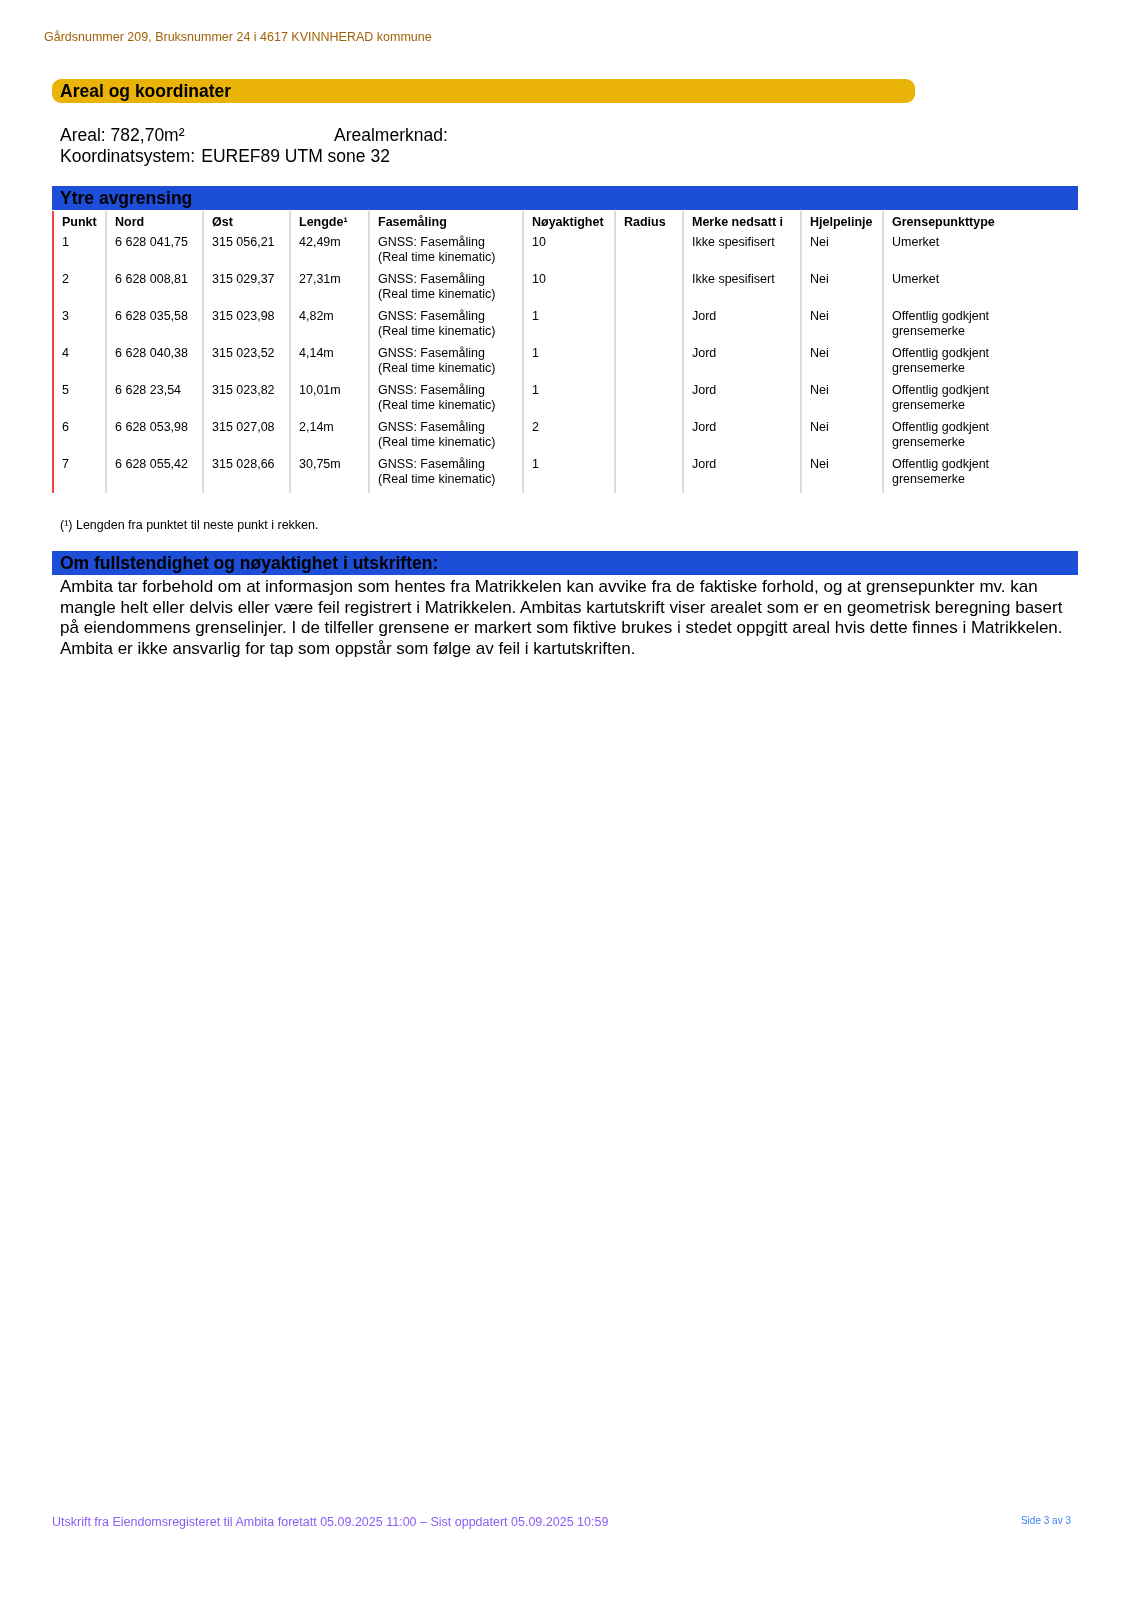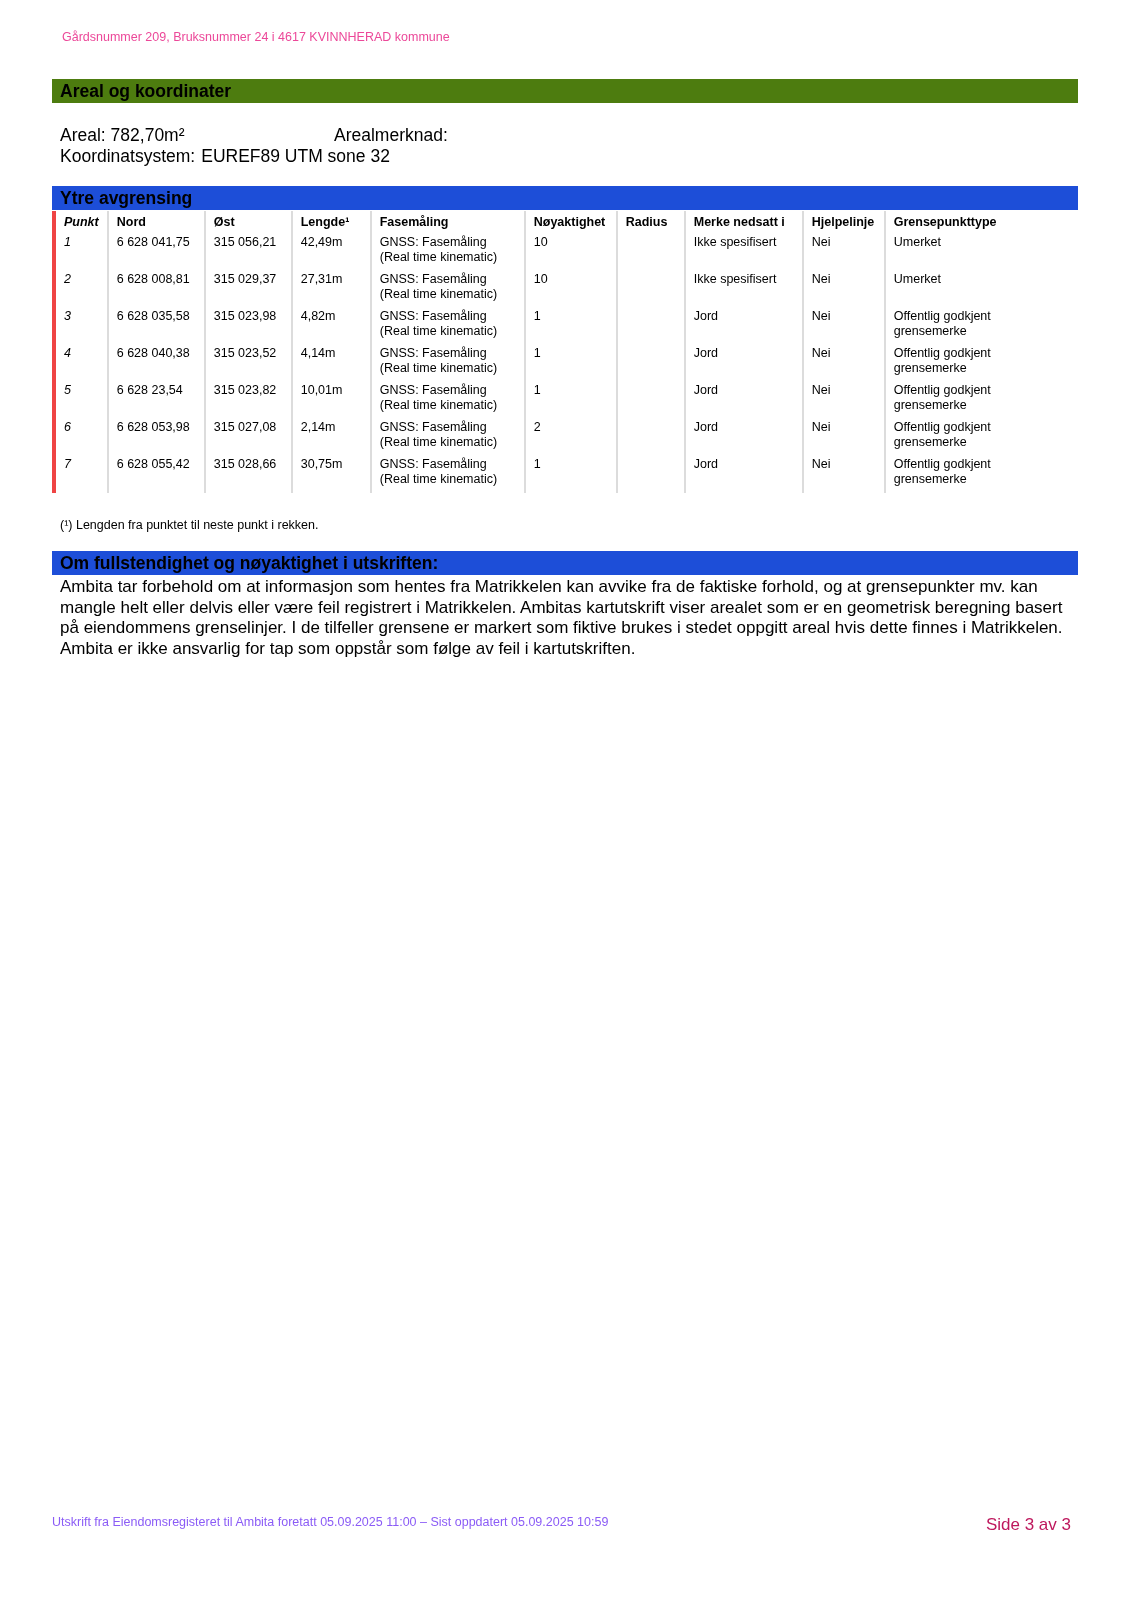--- a/index.html
+++ b/index.html
@@ -1,39 +1,39 @@
 <!DOCTYPE html>
 <html><head>
 <meta charset="utf-8">
 <style>
   html, body { margin: 0; padding: 0; background: #ffffff; }
   body { width: 1130px; height: 1600px; position: relative; overflow: hidden;
          font-family: "Liberation Sans", sans-serif; color: #000; }
-  .page-header { position: absolute; left: 62px; top: 30px; font-size: 12.5px; color: #ec4899; }
-  .section-bar-dark { position: absolute; left: 52px; top: 79px; width: 1026px; height: 24px;
-         background: #4d7c0f; }
+  .page-header { position: absolute; left: 44px; top: 30px; font-size: 12.5px; color: #a16207; }
+  .section-bar-dark { position: absolute; left: 52px; top: 79px; width: 863px; height: 24px;
+         background: #eab308; border-radius: 9px; }
   .section-bar-dark span { position: absolute; left: 8px; top: 2px; font-size: 17.5px; font-weight: bold; }
   .area-block { position: absolute; left: 60px; top: 125px; font-size: 17.5px; line-height: 21px; }
   .area-row { position: relative; height: 21px; white-space: nowrap; }
   .b { font-weight: normal; }
   .merknad { position: absolute; left: 274px; top: 0; }
   .koord-val { margin-left: 6px; }
   .section-bar-light { position: absolute; left: 52px; width: 1026px; height: 24px; background: #1d4ed8; }
   .section-bar-light span { position: absolute; left: 8px; top: 2px; font-size: 17.5px; font-weight: bold; }
   table.grid { position: absolute; left: 52px; top: 211px; border-collapse: collapse; font-size: 12.5px; }
   table.grid th, table.grid td { padding: 0 8px; vertical-align: top; text-align: left; border-left: 2px solid #dcdcdc; }
-  table.grid th:first-child, table.grid td:first-child { border-left: 4px solid #ef4444; font-style: italic; }
+  table.grid th:first-child, table.grid td:first-child { border-left: 2px solid #ef4444; }
   table.grid th:last-child, table.grid td:last-child { border-right: none; }
   table.grid th { font-weight: bold; height: 23px; line-height: 23px; padding-top: 0; }
   table.grid td { height: 37px; line-height: 15px; padding-top: 1px; box-sizing: border-box; }
   table.grid td.num { text-align: left; }
   .footnote { position: absolute; left: 60px; top: 518px; font-size: 12.5px; }
   .disclaimer { position: absolute; left: 60px; top: 577px; width: 1010px; font-size: 17px; line-height: 20.5px; }
   .page-footer { position: absolute; left: 52px; top: 1515px; font-size: 12.5px; color: #8b5cf6; }
-  .page-number { position: absolute; right: 59px; top: 1515px; font-size: 17px; color: #be185d; }
+  .page-number { position: absolute; right: 59px; top: 1515px; font-size: 10px; color: #3b82f6; }
 </style>
 </head>
 <body>
 
 <div class="page-header">Gårdsnummer 209, Bruksnummer 24 i 4617 KVINNHERAD kommune</div>
 
 <div class="section-bar-dark">
   <span>Areal og koordinater</span>
 </div>
 

